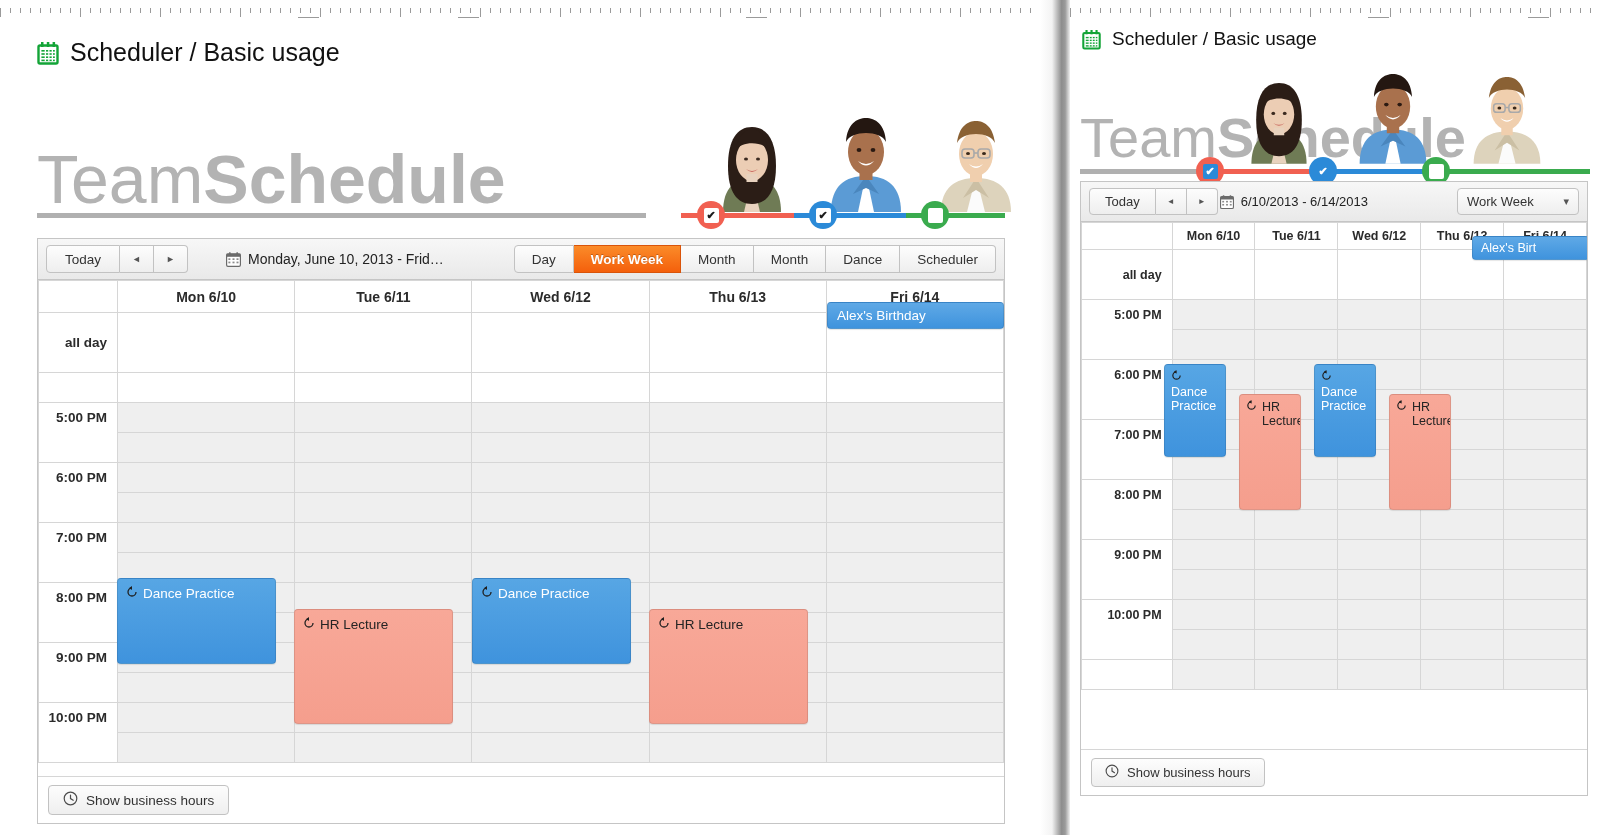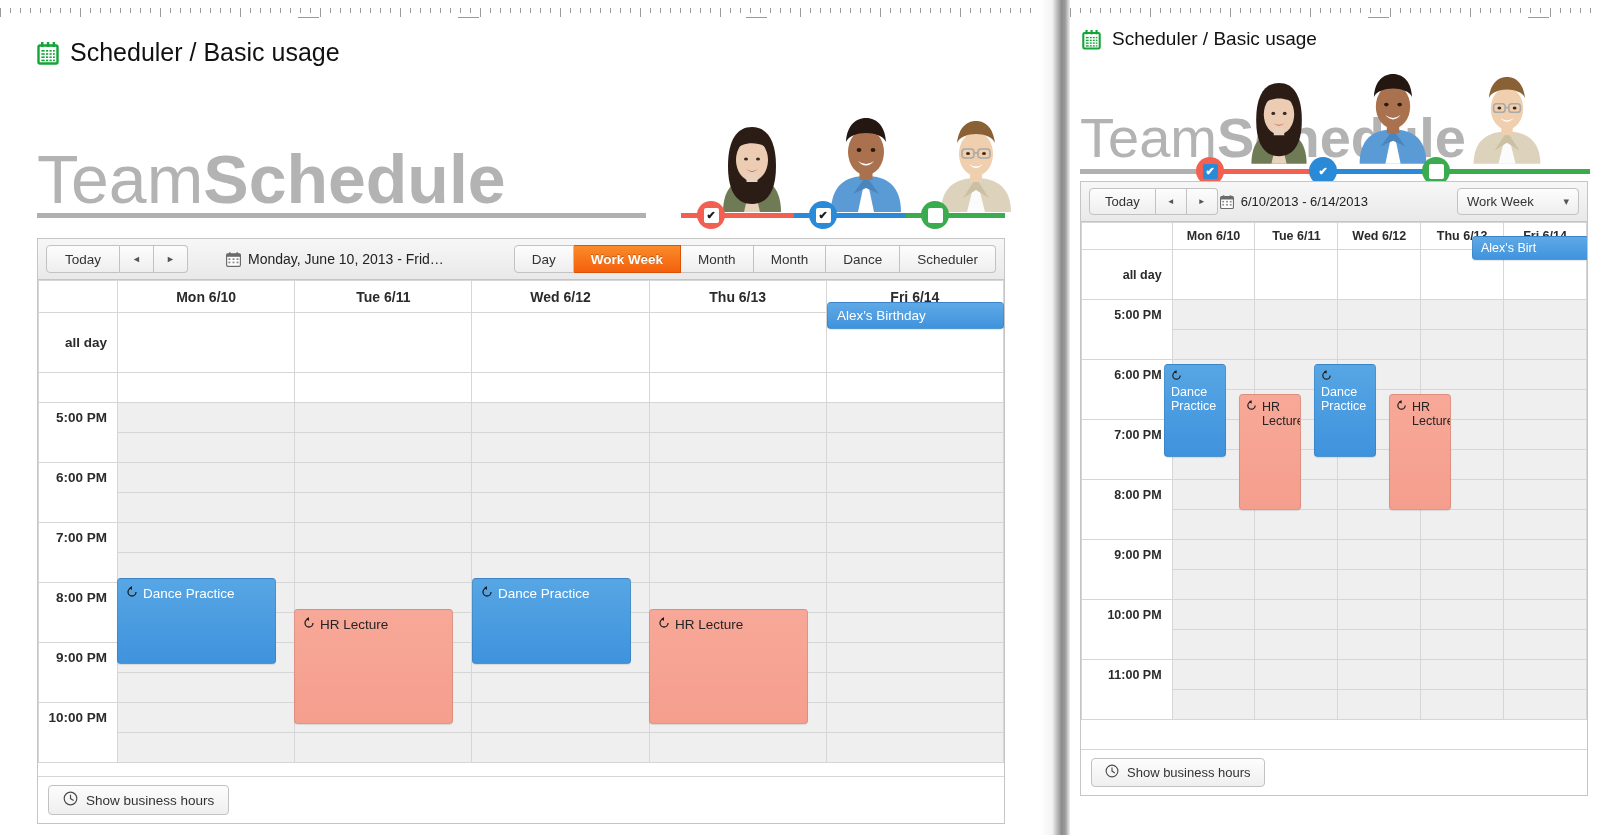--- a/index.html
+++ b/index.html
@@ -913,28 +913,20 @@
               </tr>
               <tr>
                 <td class="timecell blank" style="height: 30px; font-size: 12.5px; padding-right: 10px; border-bottom: 1px solid rgb(214, 214, 214); border-top: none;"></td>
                 <td class="slot nonbiz half" style="border-top: 1px dotted rgb(207, 207, 207);"></td>
                 <td class="slot nonbiz half" style="border-top: 1px dotted rgb(207, 207, 207);"></td>
                 <td class="slot nonbiz half" style="border-top: 1px dotted rgb(207, 207, 207);"></td>
                 <td class="slot nonbiz half" style="border-top: 1px dotted rgb(207, 207, 207);"></td>
                 <td class="slot nonbiz half" style="border-top: 1px dotted rgb(207, 207, 207);"></td>
               </tr>
               <tr>
-                <td class="timecell" style="height: 30px; font-size: 12.5px; padding-right: 10px; border-bottom: none; border-top: 1px solid rgb(214, 214, 214);">11:00 PM</td>
-                <td class="slot nonbiz"></td>
-                <td class="slot nonbiz"></td>
-                <td class="slot nonbiz"></td>
-                <td class="slot nonbiz"></td>
-                <td class="slot nonbiz"></td>
-              </tr>
-              <tr>
                 <td class="timecell blank" style="height: 30px; font-size: 12.5px; padding-right: 10px; border-bottom: 1px solid rgb(214, 214, 214); border-top: none;"></td>
                 <td class="slot nonbiz half" style="border-top: 1px dotted rgb(207, 207, 207);"></td>
                 <td class="slot nonbiz half" style="border-top: 1px dotted rgb(207, 207, 207);"></td>
                 <td class="slot nonbiz half" style="border-top: 1px dotted rgb(207, 207, 207);"></td>
                 <td class="slot nonbiz half" style="border-top: 1px dotted rgb(207, 207, 207);"></td>
                 <td class="slot nonbiz half" style="border-top: 1px dotted rgb(207, 207, 207);"></td>
               </tr>
             </tbody>
           </table>
 

